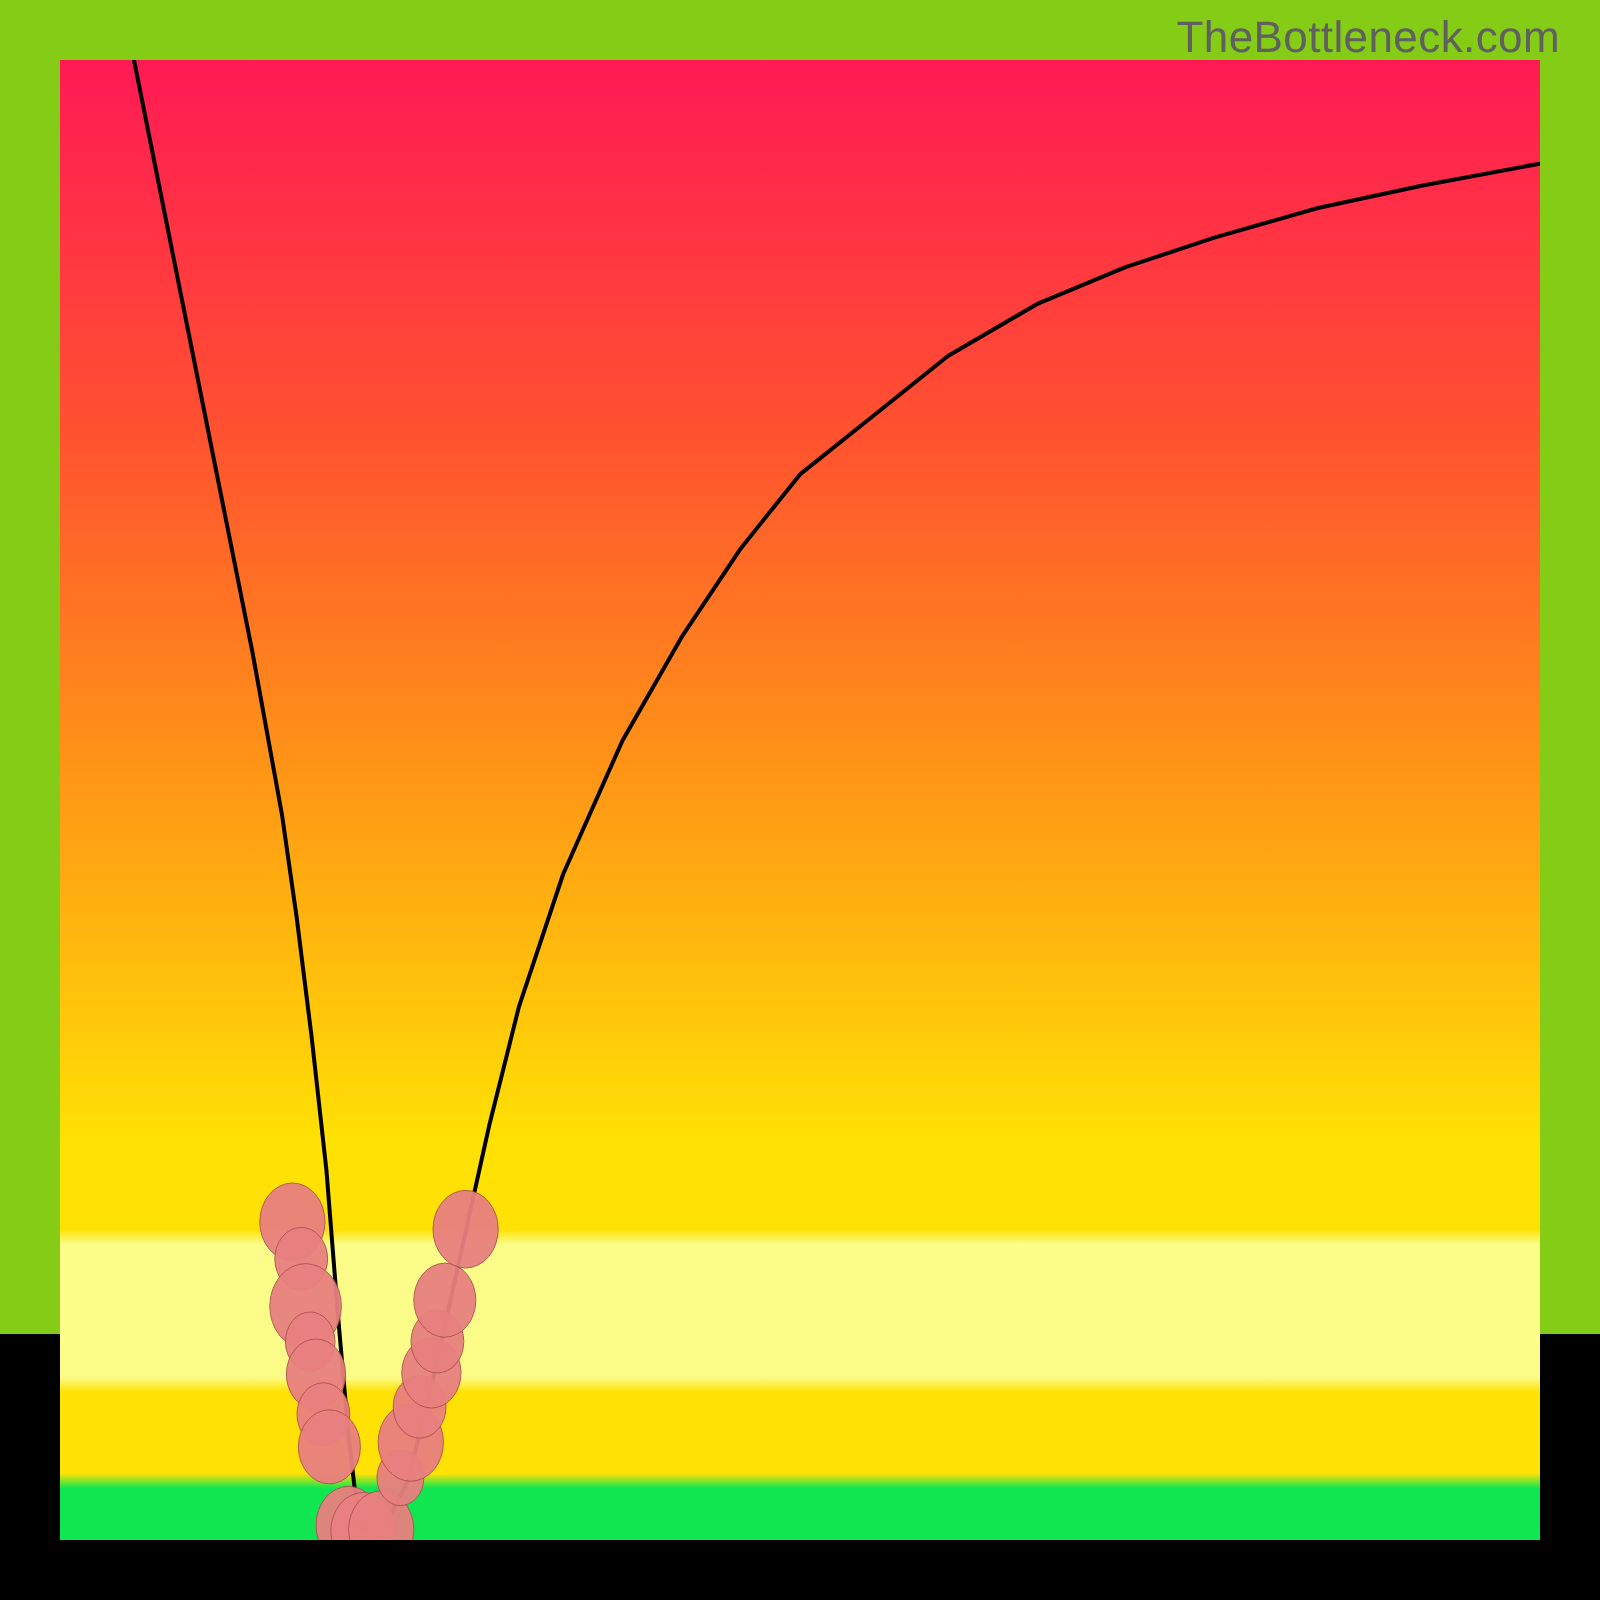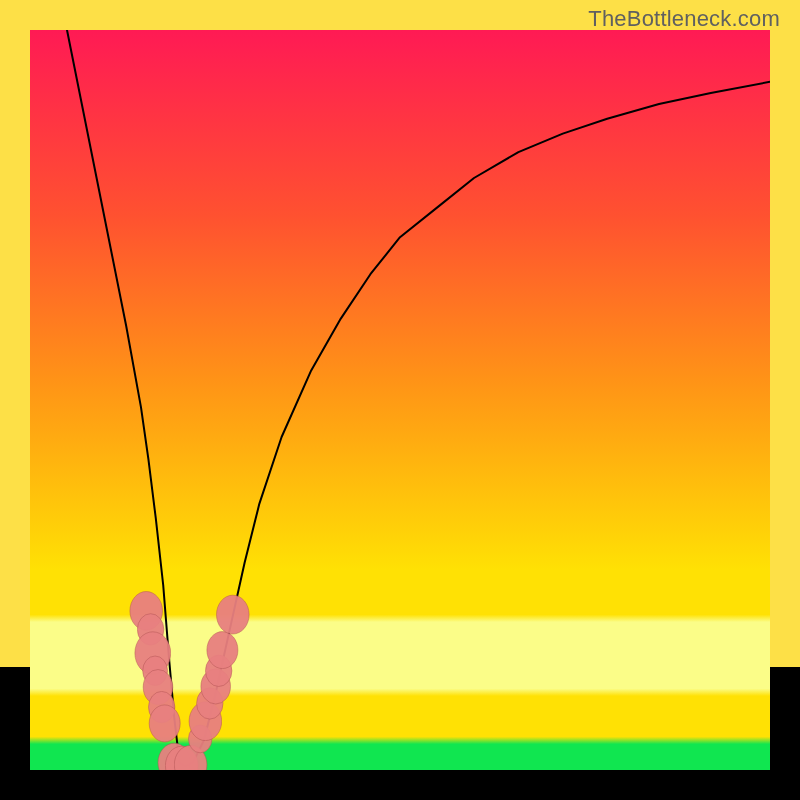--- a/index.html
+++ b/index.html
@@ -10,21 +10,21 @@
     overflow: hidden;
     background: #000;
     font-family: Arial, Helvetica, sans-serif;
   }
   .frame {
     position: absolute;
     top: 0;
     left: 0;
     width: 800px;
     height: 667px;
-    background: #fde047;
+    background: #84cc16;
   }
   .plot-area {
     position: absolute;
     top: 30px;
     left: 30px;
     width: 740px;
     height: 740px;
     overflow: hidden;
   }
   .watermark {

